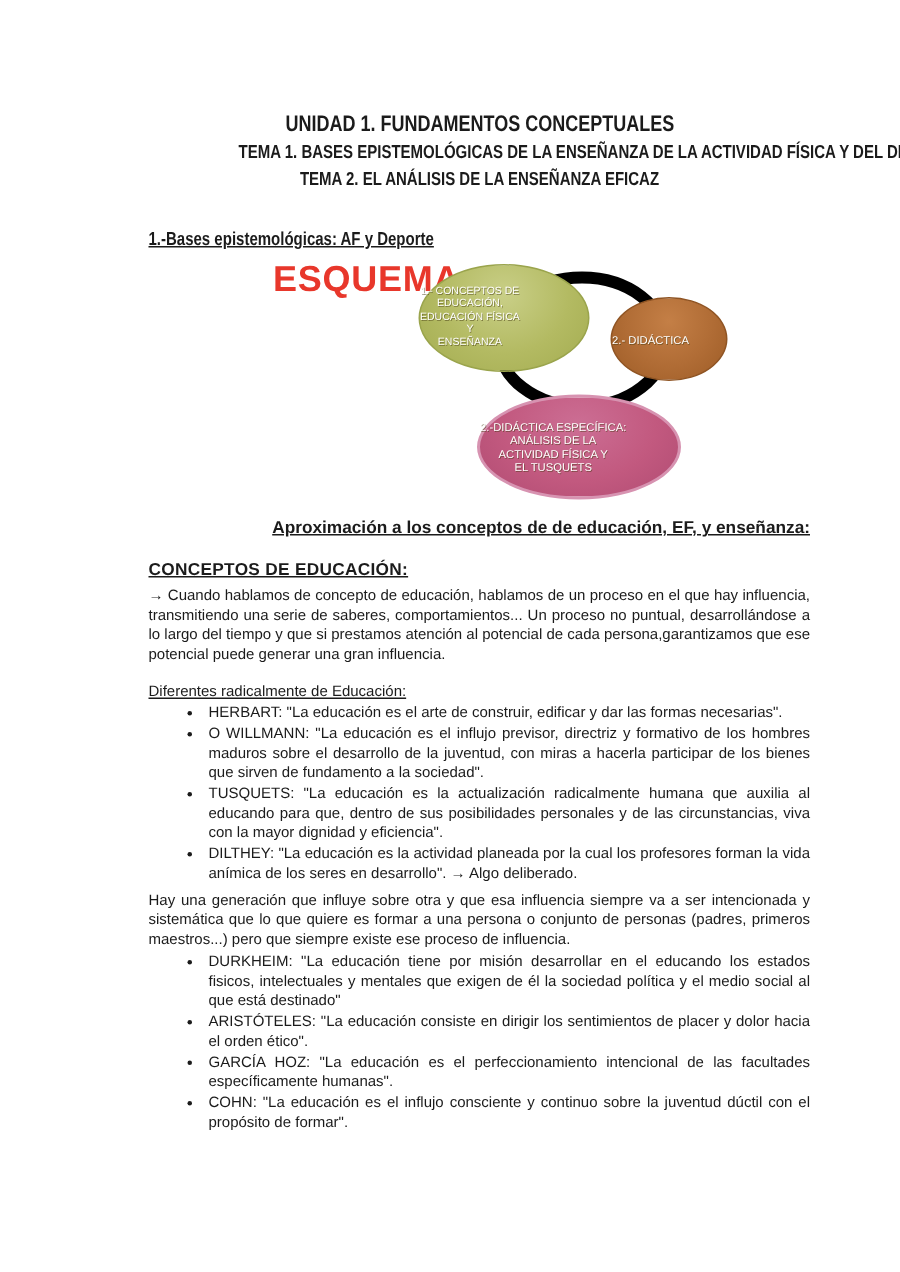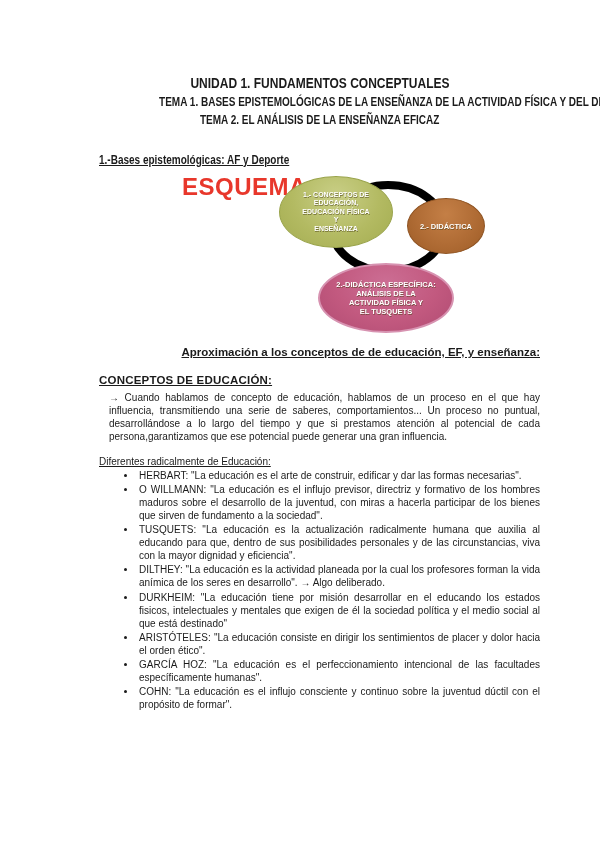--- a/index.html
+++ b/index.html
@@ -12,37 +12,37 @@
   .cond{display:inline-block;font-weight:bold;white-space:nowrap;transform:scaleX(0.80);transform-origin:50% 50%;letter-spacing:0;}
   .cond-left{transform-origin:0 50%;}
   .t1{font-size:15px;line-height:16px;}
   .t2{font-size:12.5px;line-height:16px;}
   .underline{text-decoration:underline;}
   .bases-heading{margin-top:22px;}
   
   .diagram{position:relative;margin-left:-63px;margin-top:2px;width:600px;height:172px;}
   .esquema-label{position:absolute;left:146px;top:3px;font-size:24px;font-weight:bold;color:#e8372b;letter-spacing:0.5px;}
   .ring{position:absolute;left:0;top:0;width:600px;height:172px;z-index:1;}
-  .node{position:absolute;z-index:2;border-radius:50%;display:flex;align-items:center;justify-content:center;
-        text-align:center;color:#ffffff;font-weight:bold;
+  .node{position:absolute;z-index:2;border-radius:50%;display:flex;align-items:center;
+        text-align:center;color:#ffffff;font-weight:normal;
         text-shadow:0.5px 0.8px 0 rgba(70,60,20,0.55);}
   .node span{display:block;}
   .node1{left:243px;top:6px;width:112px;height:70px;font-size:7px;line-height:8.6px;
          background:radial-gradient(ellipse at 50% 28%, #c9cf87 0%, #b3ba62 55%, #a3ac50 100%);
          border:1px solid #9aa44c;}
   .node2{left:371px;top:28px;width:76px;height:54px;font-size:7.5px;line-height:9px;
          background:radial-gradient(ellipse at 50% 28%, #c47f46 0%, #b06c35 55%, #9d5c26 100%);
          border:1px solid #8f5423;}
   .node3{left:282px;top:93px;width:132px;height:66px;font-size:7.5px;line-height:9.2px;
          background:radial-gradient(ellipse at 50% 28%, #cc6e94 0%, #c2597f 55%, #b04b72 100%);
          border:2px solid #d793b1;}
   
   .heading-mid{font-size:11.5px;font-weight:bold;text-decoration:underline;margin-top:4px;text-align:right;}
   .heading-caps{font-size:11.5px;font-weight:bold;text-decoration:underline;margin-top:16px;letter-spacing:0.2px;}
-  p.body{font-size:10px;line-height:13px;text-align:justify;margin:5px 0 0 10px;}
+  p.body{font-size:10px;line-height:13px;text-align:justify;margin:5px 0 0 0;}
   .small-u{font-size:10px;text-decoration:underline;margin-top:13px;}
   ul.defs{margin:2px 0 0 0;padding-left:38px;list-style:disc outside;}
   ul.defs li{font-size:10px;line-height:13px;text-align:justify;margin:0 0 1px 0;padding-left:2px;}
   .gap17{margin-top:17px;}
   .gap14{margin-top:14px;}
 </style>
 </head>
 <body>
 
 <div class="page">
@@ -94,20 +94,21 @@
 
   <div class="small-u">Diferentes radicalmente de Educación:</div>
 
   <ul class="defs">
     <li>HERBART: "La educación es el arte de construir, edificar y dar las formas necesarias".</li>
     <li>O WILLMANN: "La educación es el influjo previsor, directriz y formativo de los hombres maduros sobre el desarrollo de la juventud, con miras a hacerla participar de los bienes que sirven de fundamento a la sociedad".</li>
     <li>TUSQUETS: "La educación es la actualización radicalmente humana que auxilia al educando para que, dentro de sus posibilidades personales y de las circunstancias, viva con la mayor dignidad y eficiencia".</li>
     <li>DILTHEY: "La educación es la actividad planeada por la cual los profesores forman la vida anímica de los seres en desarrollo". → Algo deliberado.</li>
   </ul>
 
+  <p class="body gap17">Hay una generación que influye sobre otra y que esa influencia siempre va a ser intencionada y sistemática que lo que quiere es formar a una persona o conjunto de personas (padres, primeros maestros...) pero que siempre existe ese proceso de influencia.</p>
 
   <ul class="defs gap14">
     <li>DURKHEIM: "La educación tiene por misión desarrollar en el educando los estados fisicos, intelectuales y mentales que exigen de él la sociedad política y el medio social al que está destinado"</li>
     <li>ARISTÓTELES: "La educación consiste en dirigir los sentimientos de placer y dolor hacia el orden ético".</li>
     <li>GARCÍA HOZ: "La educación es el perfeccionamiento intencional de las facultades específicamente humanas".</li>
     <li>COHN: "La educación es el influjo consciente y continuo sobre la juventud dúctil con el propósito de formar".</li>
   </ul>
 
 </div>
 

